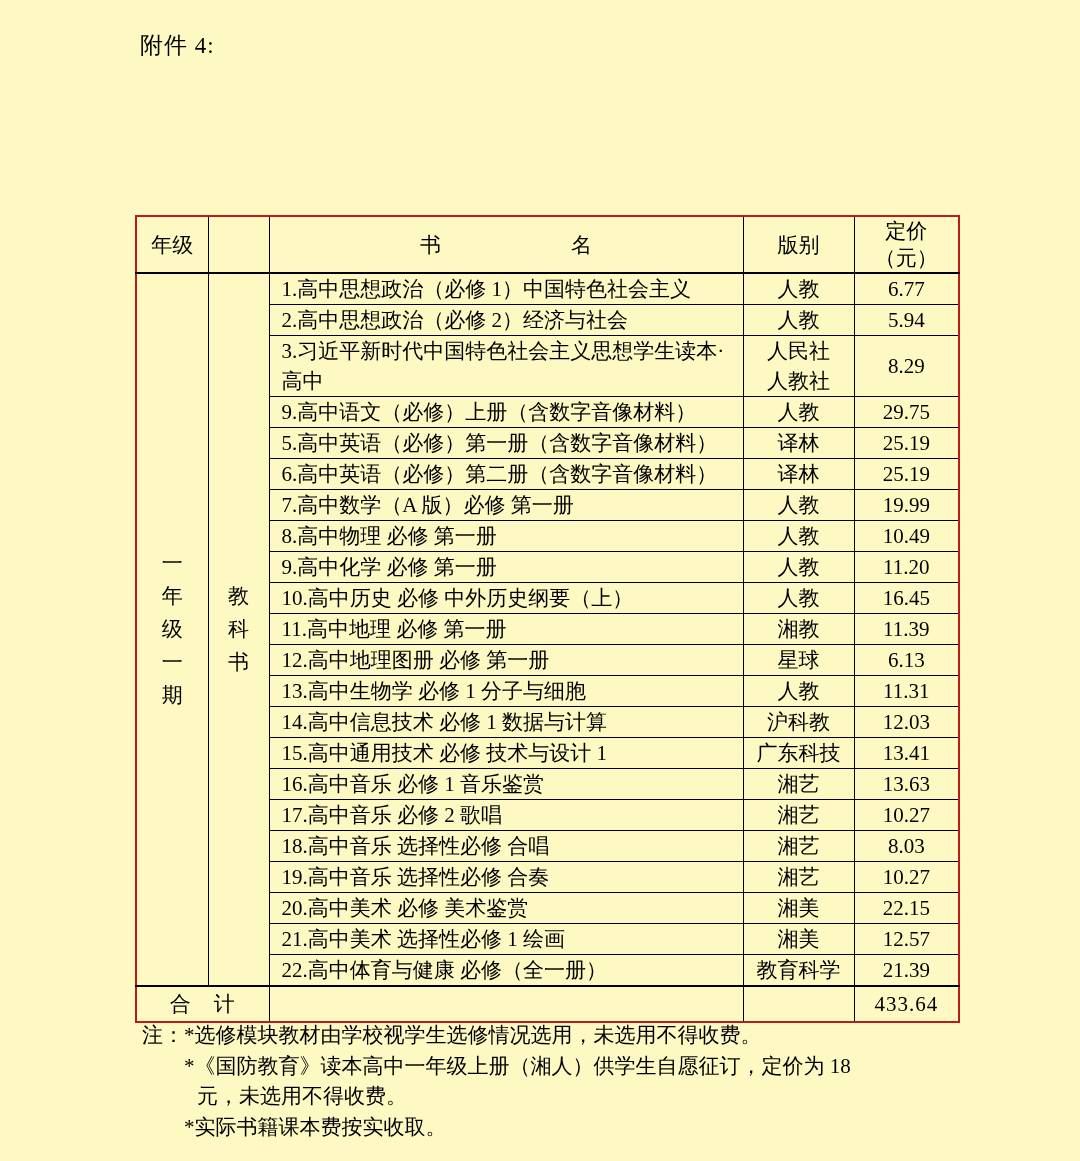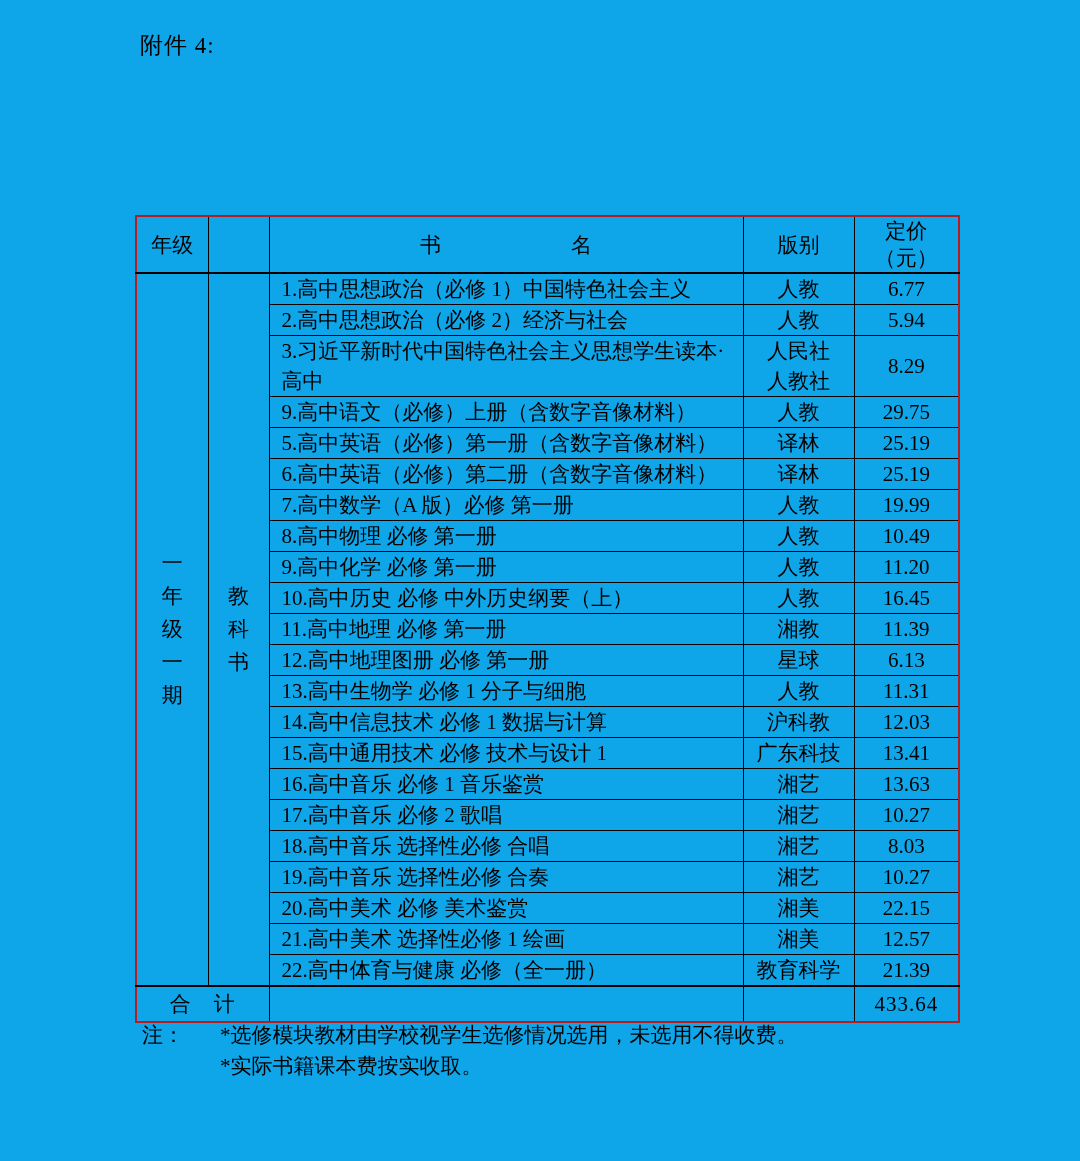--- a/index.html
+++ b/index.html
@@ -6,21 +6,21 @@
     margin: 0;
     padding: 0;
     background: #ffffff;
     color: #000000;
     font-family: "Liberation Serif", "DejaVu Serif", serif;
   }
   .page {
     position: relative;
     width: 1080px;
     height: 1161px;
-    background: #0ea5e9;
+    background: #fef9c3;
     overflow: hidden;
   }
   .attachment {
     position: absolute;
     left: 140px;
     top: 30px;
     font-size: 23px;
     letter-spacing: 1px;
   }
   .title {
@@ -98,21 +98,20 @@
     display: flex;
     font-size: 21px;
     line-height: 30px;
   }
   .note-label { flex: none; white-space: nowrap; }
   .note-items { width: 705px; }
   .note-item {
     padding-left: 13px;
     text-indent: -13px;
     margin-bottom: 1px;
-    margin-left: 36px;
   }
 </style>
 </head>
 <body>
 
 <div class="page">
 
   <div class="attachment">附件 4:</div>
 
 
@@ -273,17 +272,18 @@
         <td>433.64</td>
       </tr>
     </tfoot>
   </table>
 
   <div class="notes">
     <div class="note-label">注：</div>
     <div class="note-items">
 
     <div class="note-item">*选修模块教材由学校视学生选修情况选用，未选用不得收费。</div>
+        <div class="note-item">*《国防教育》读本高中一年级上册（湘人）供学生自愿征订，定价为 18 元，未选用不得收费。</div>
         <div class="note-item">*实际书籍课本费按实收取。</div>
       </div>
   </div>
 
 </div>
 
 </body></html>

